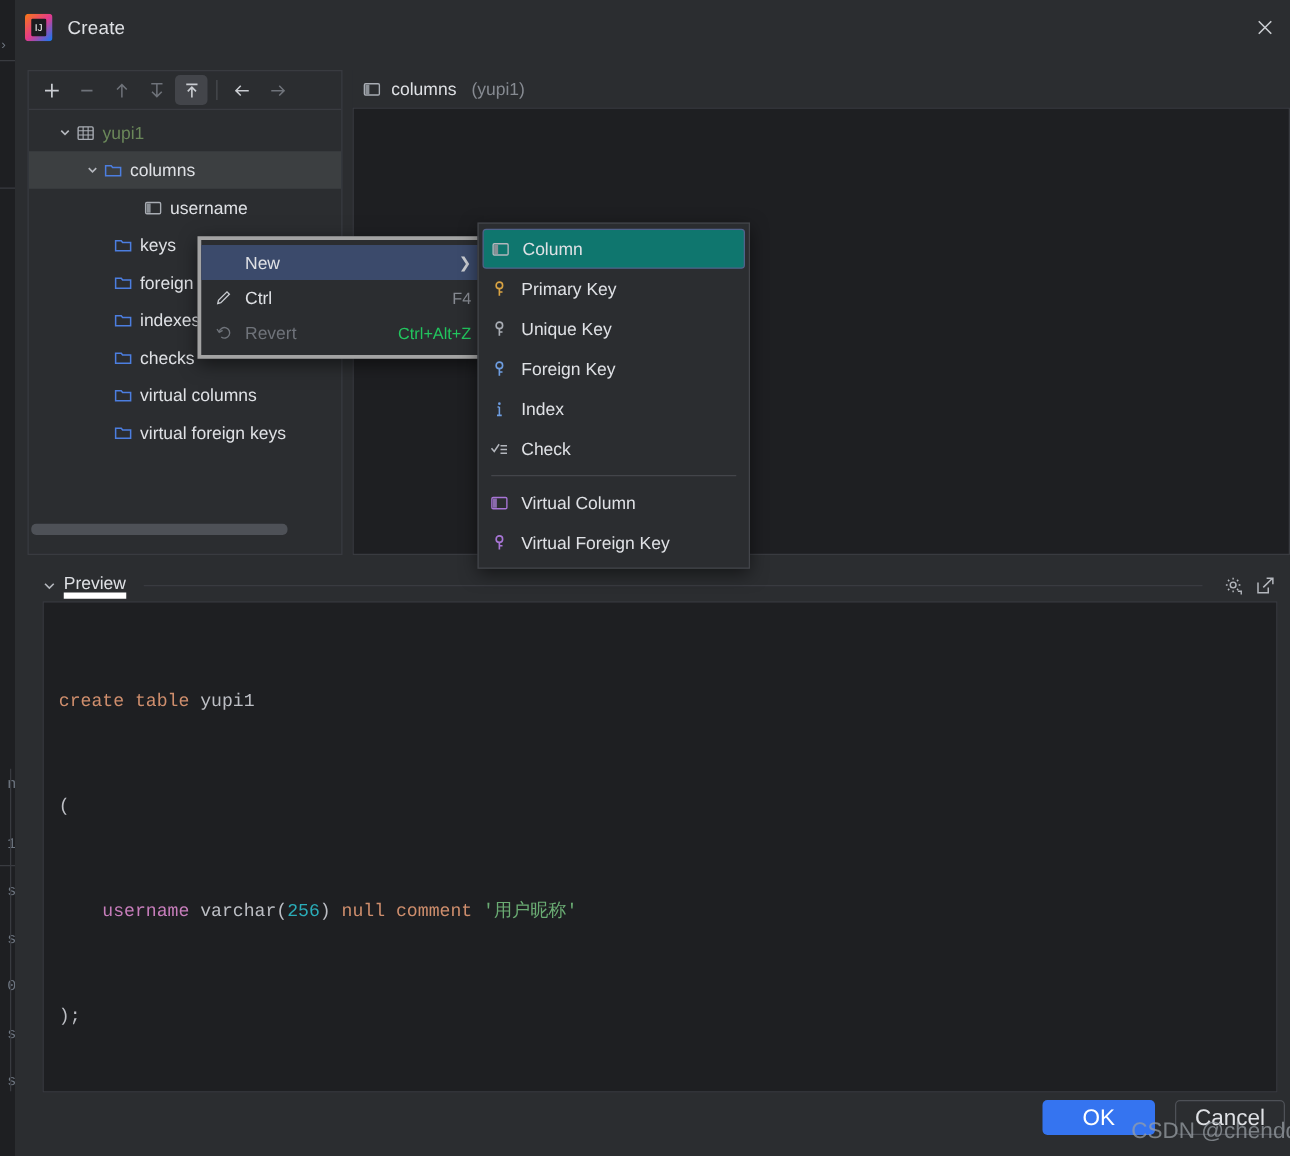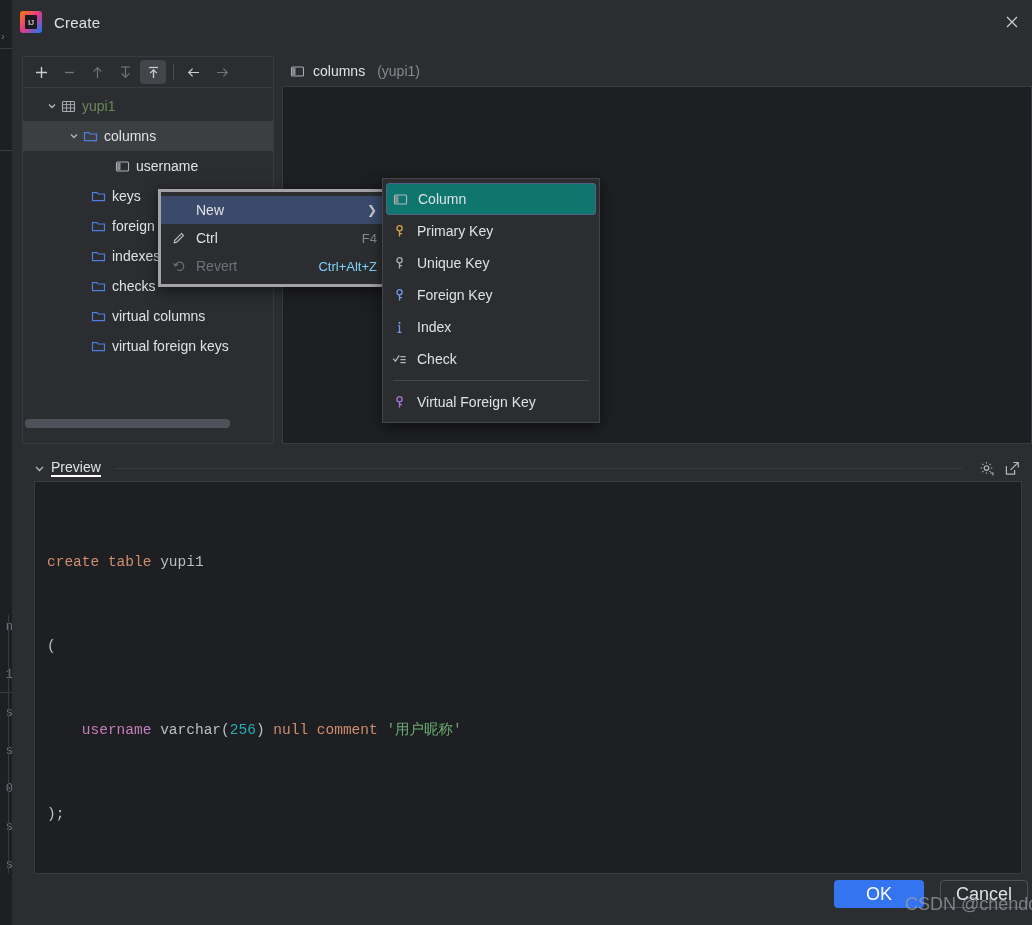--- a/index.html
+++ b/index.html
@@ -201,21 +201,21 @@
     display: flex; align-items: center;
     padding: 0 8px 0 10px;
     gap: 9px;
     cursor: default;
     position: relative;
   }
   .mi.hl { background: #3b4a6b; }
   .mi .mi-label { font-size: 14px; color: #dfe1e5; flex: 1; }
   .mi.dis .mi-label { color: #6f737a; }
   .mi .mi-acc { font-size: 13px; color: #868a91; }
-  .mi.dis .mi-acc { color: #7dd3fc; }
+  .mi.dis .mi-acc { color: #22c55e; }
   .mi .mi-ico { width: 16px; display: flex; align-items: center; justify-content: center; flex: 0 0 auto;}
   .mi .mi-arrow { color: #c9ccd1; font-size: 12px; }
 
   
   #sub-menu {
     position: absolute;
     left: 360px; top: 134px;
     width: 216px;
     background: #2b2d30;
     border: 1px solid #43454a;
@@ -244,21 +244,21 @@
     left: 22px; top: 457px;
     right: 10px;
     height: 22px;
     display: flex;
     align-items: center;
     gap: 6px;
   }
   #preview-header .pv-chev { color: #b4b7bd; font-size: 11px; }
   #preview-header .pv-title {
     font-size: 14px; color: #dfe1e5;
-    border-bottom: 2px solid #ffffff;
+    border-bottom: 5px solid #ffffff;
     padding-bottom: 0px;
   }
   #preview-header .pv-rule {
     flex: 1;
     height: 1px;
     background: #393b40;
     margin: 0 8px;
   }
   #preview-header .pv-btn {
     width: 20px; height: 20px;
@@ -613,20 +613,29 @@
           <svg width="15" height="15" viewBox="0 0 15 15">
             <path d="M1.2 6.6 L3.4 9.2 L7.3 3.4" fill="none" stroke="#b4b7bd" stroke-width="1.2"></path>
             <path d="M8.4 4.6 H13.6 M8.4 7.6 H13.6 M8.4 10.6 H13.6" stroke="#b4b7bd" stroke-width="1.1"></path>
           </svg>
         </div>
         <div class="mi-label">Check</div>
       </div>
 
       <div class="menu-div"></div>
 
+      <div class="mi">
+        <div class="mi-ico">
+          <svg width="15" height="15" viewBox="0 0 15 15">
+            <rect x="1.5" y="3" width="12" height="9" rx="1" fill="none" stroke="#a875d6" stroke-width="1.1"></rect>
+            <rect x="2.3" y="3.8" width="3.2" height="7.4" fill="#8b6bad"></rect>
+          </svg>
+        </div>
+        <div class="mi-label">Virtual Column</div>
+      </div>
 
       <div class="mi">
         <div class="mi-ico">
           <svg width="15" height="15" viewBox="0 0 15 15">
             <circle cx="7.5" cy="4.3" r="2.6" fill="none" stroke="#a875d6" stroke-width="1.3"></circle>
             <path d="M7.5 6.9 V12.6 M7.5 9.6 H10" stroke="#a875d6" stroke-width="1.3"></path>
           </svg>
         </div>
         <div class="mi-label">Virtual Foreign Key</div>
       </div>

